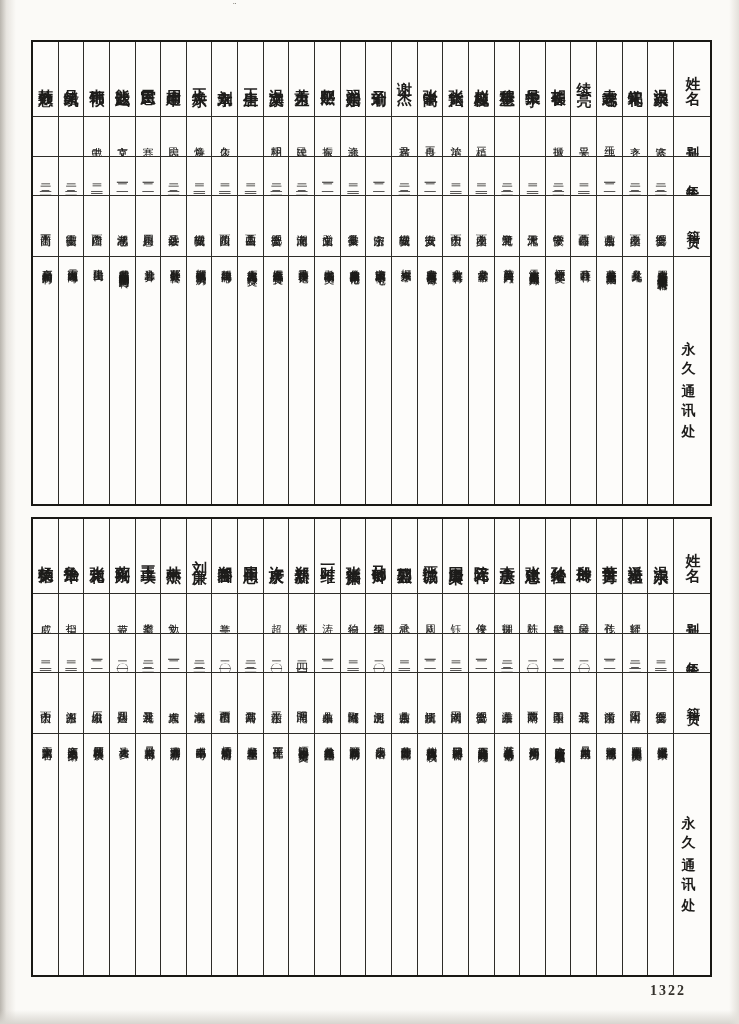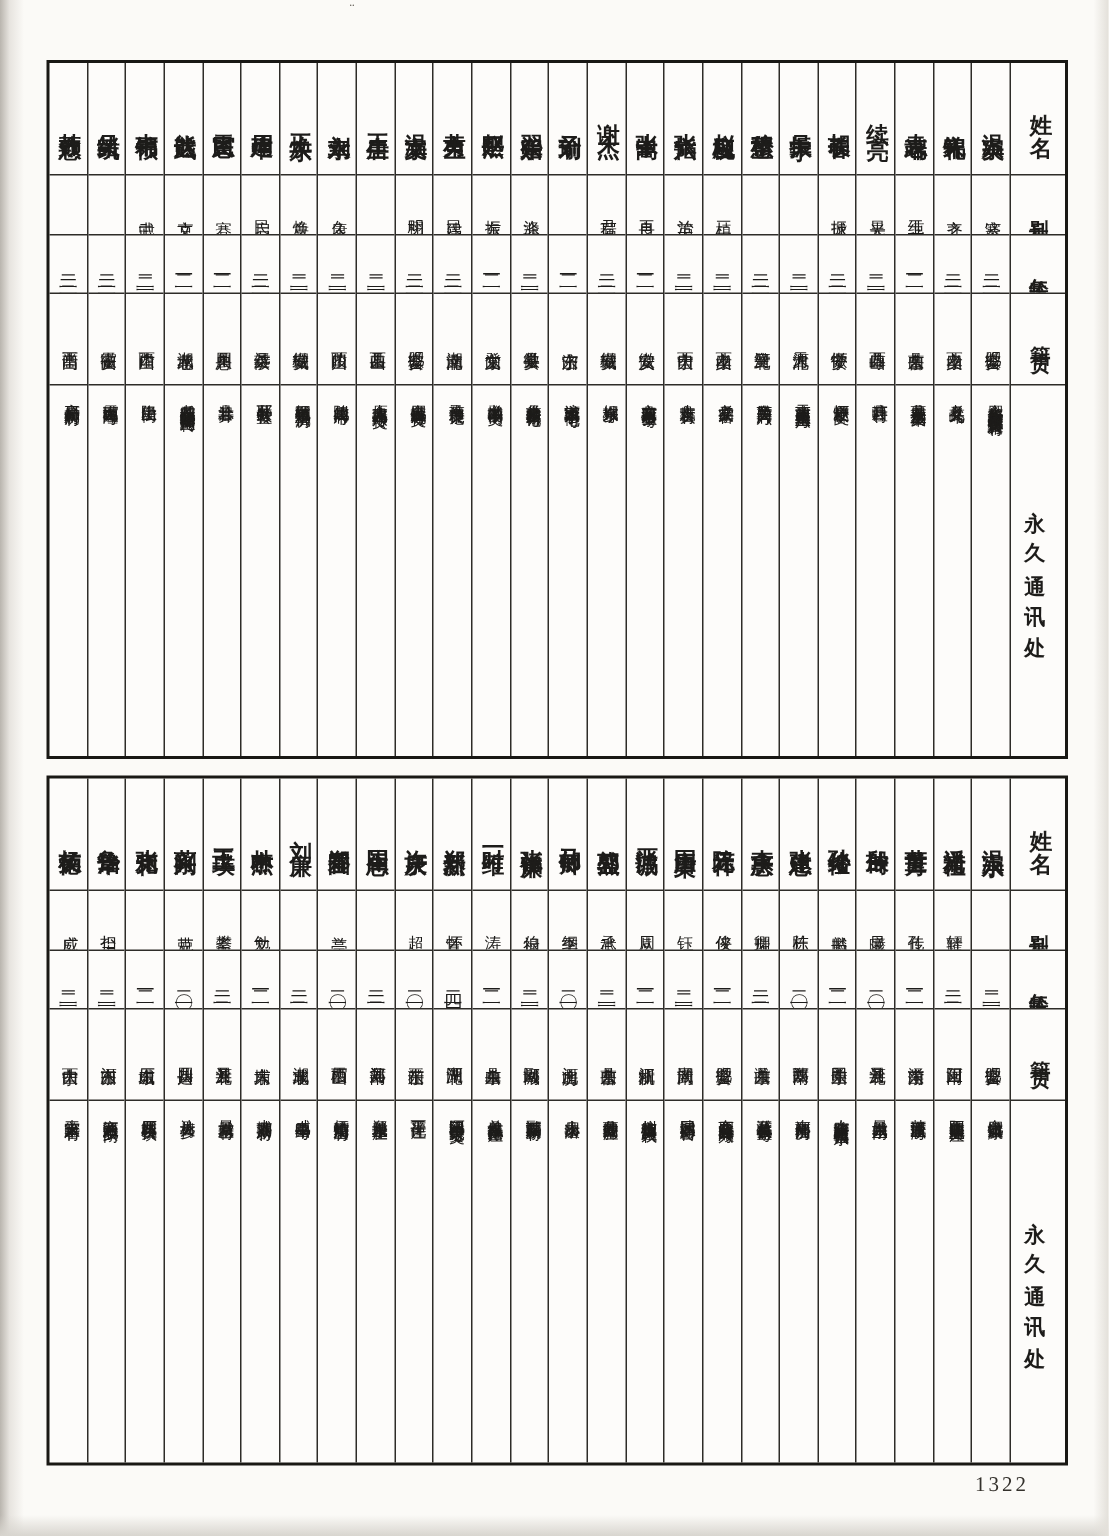--- a/index.html
+++ b/index.html
@@ -56,21 +56,21 @@
   
   .header-col .cell{font-weight:bold;text-align:center;line-height:34px;}
   .header-col .c-name{font-size:15px;letter-spacing:1.0em;}
   .header-col .c-alias{font-size:13px;letter-spacing:0.15em;line-height:35px;}
   .header-col .c-age{font-size:13px;letter-spacing:0.1em;line-height:35px;}
   .header-col .c-native{font-size:13.5px;letter-spacing:0.5em;}
   .header-col .c-addr{font-size:14px;letter-spacing:1.5em;}
 
   .page-number{
     position:absolute;left:650px;top:983px;
-    font-size:14px;letter-spacing:2px;color:#34312c;
+    font-size:14px;letter-spacing:2px;color:#34312c;font-weight:bold;
   }
 </style>
 </head>
 <body>
 
 <div class="edge-left"></div>
 <div class="edge-bottom"></div>
 <div class="edge-right"></div>
 <span class="top-mark">¨</span>
 

